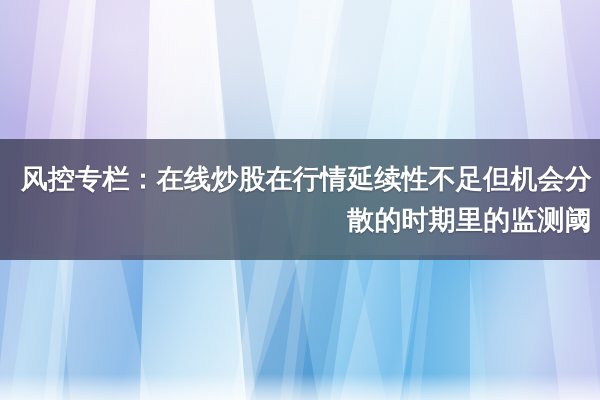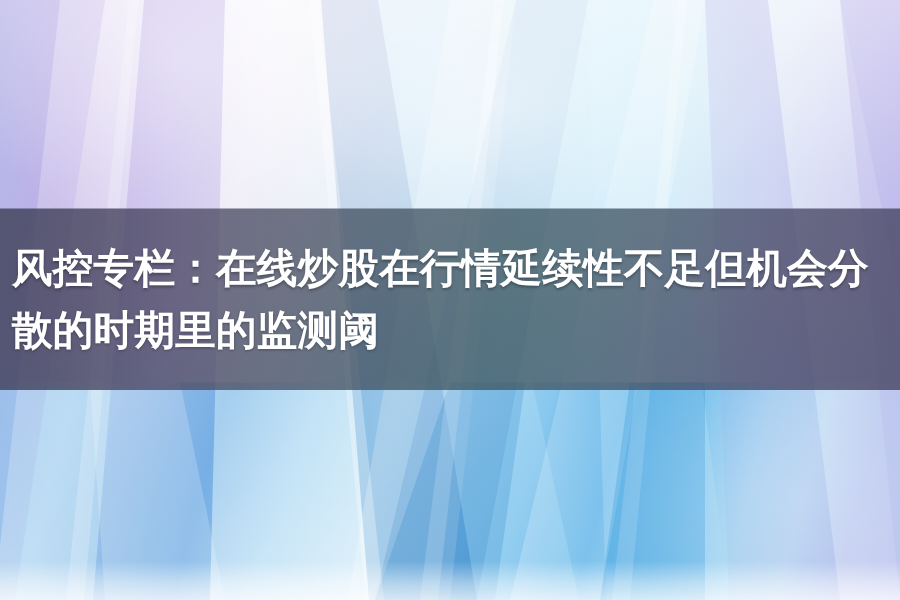--- a/index.html
+++ b/index.html
@@ -139,21 +139,21 @@
     flex-direction: column;
     align-items: center;
     justify-content: center;
     box-sizing: border-box;
     padding: 0 8px;
   }
 
   .title-text {
     margin: 0;
     width: 100%;
-    text-align: left;
+    text-align: right;
     color: #ffffff;
     font-family: "Liberation Sans", "DejaVu Sans", sans-serif;
     font-weight: bold;
     font-size: 27px;
     line-height: 41px;
     letter-spacing: 0.2px;
     white-space: normal;
     word-break: break-all;
     text-shadow: 0 1px 2px rgba(0,0,0,0.30);
   }

